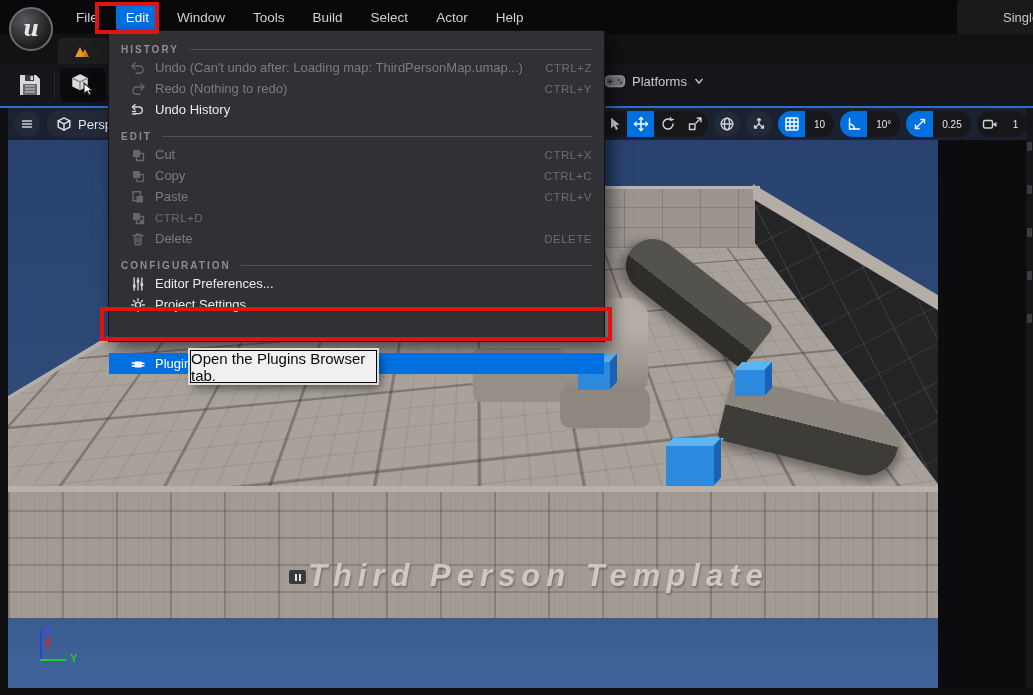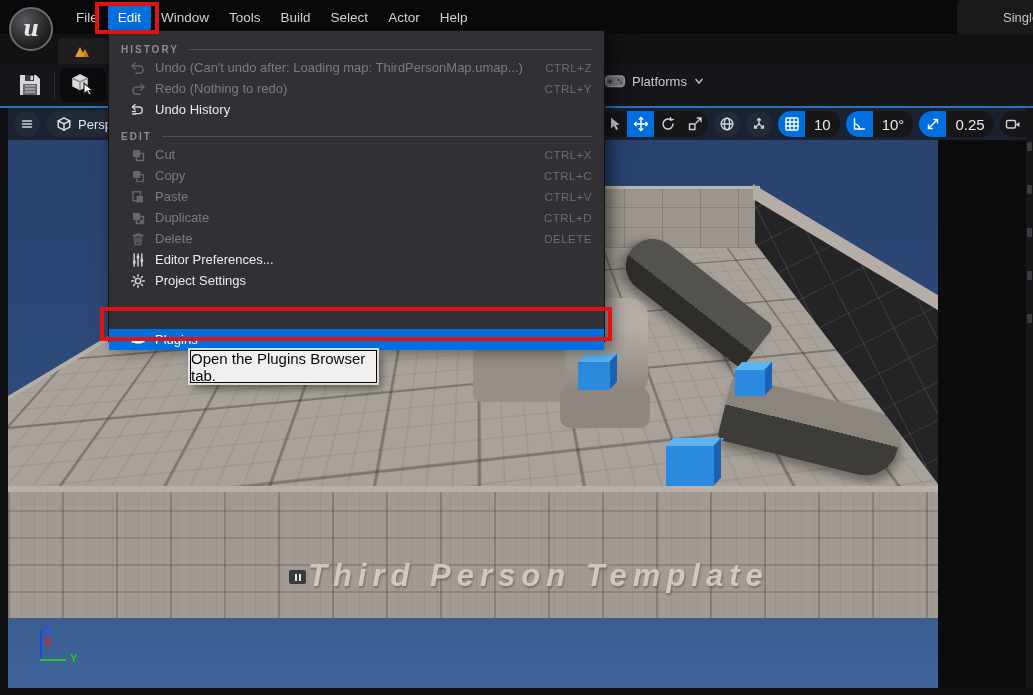--- a/index.html
+++ b/index.html
@@ -7,21 +7,21 @@
     font-family:"Liberation Sans", sans-serif; position:relative; }
 
   
   #menubar { position:absolute; left:0; top:0; width:1033px; height:34px;
     background:#09090b; display:flex; align-items:center; z-index:30; }
   #logo { position:absolute; left:9px; top:7px; width:44px; height:44px; border-radius:50%;
     background:radial-gradient(circle at 35% 30%, #5a5a5e, #1c1c1e 70%);
     border:2px solid #6b6b70; z-index:40; display:flex; align-items:center; justify-content:center; }
   #logo span { color:#e6e6e6; font-family:"DejaVu Serif", serif; font-style:italic;
     font-weight:bold; font-size:22px; transform:translateY(-1px); }
-  #menu-items { display:flex; margin-left:66px; gap:0; }
+  #menu-items { display:flex; margin-left:66px; gap:8px; }
   .mb-item { color:#d2d2d4; font-size:13.5px; padding:5px 10px; border-radius:2px; cursor:default; }
   .mb-item.active { background:#0070e0; color:#fff; }
   #right-chip { position:absolute; right:0; top:0; height:34px; width:76px;
     background:#1a1a1d; border-radius:4px 0 0 4px; overflow:hidden; display:flex; align-items:center; }
   #right-chip span { color:#c8c8ca; font-size:13px; margin-left:46px; white-space:nowrap; }
 
   
   #row2 { position:absolute; left:0; top:34px; width:1033px; height:30px; background:#121214; z-index:20; }
   #level-tab { position:absolute; left:58px; top:4px; width:50px; height:26px;
     background:#1e1e21; border-radius:4px 4px 0 0; display:flex; align-items:center; justify-content:center; }
@@ -41,21 +41,21 @@
     background:#1a2130; z-index:10; }
   .circ { width:26px; height:26px; border-radius:50%; background:#232a37; display:flex;
     align-items:center; justify-content:center; color:#cfd2d8; }
   #vp-left { position:absolute; left:6px; top:3px; display:flex; gap:7px; align-items:center; }
   #persp-pill { height:26px; border-radius:13px; background:#232a37; display:flex; align-items:center;
     gap:6px; padding:0 12px 0 9px; color:#e3e4e8; font-size:13px; }
   #vp-right { position:absolute; left:592px; top:3px; display:flex; gap:6px; align-items:center; }
   .pill { display:flex; height:26px; border-radius:13px; overflow:hidden; background:#17171a; }
   .pill .seg { display:flex; align-items:center; justify-content:center; width:27px; color:#cfd2d8; }
   .pill .seg.on { background:#0070e0; color:#fff; }
-  .pill .val { display:flex; align-items:center; padding:0 9px; color:#e8e8ea; font-size:15px; background:#17171a; }
+  .pill .val { display:flex; align-items:center; padding:0 9px; color:#e8e8ea; font-size:10px; background:#17171a; }
 
   
   #scene { position:absolute; left:8px; top:140px; width:930px; height:548px; overflow:hidden;
     background:linear-gradient(180deg,#294270 0%, #2f4c7a 55%, #33517f 100%); z-index:1; }
   #floor-clip { position:absolute; inset:0;
     clip-path:polygon(0px 260px,112px 194px,596px 106px,750px 106px,936px 352px,936px 360px,0px 360px); }
   #floor-plane { position:absolute; left:-430px; top:98px; width:1950px; height:1500px;
     background-color:#a9a29b;
     background-image:
       repeating-linear-gradient(90deg, rgba(55,48,42,.34) 0 2px, transparent 2px 60px),
@@ -466,34 +466,37 @@
       <span class="sc">CTRL+V</span>
     </div>
     <div class="m-row disabled">
       <span class="ic">
         <svg width="16" height="16" viewBox="0 0 16 16" fill="none" stroke="currentColor" stroke-width="1.4" stroke-linecap="round" stroke-linejoin="round">
           <rect x="3" y="3" width="7" height="7" fill="currentColor" stroke="none"></rect>
           <rect x="6.5" y="6.5" width="7" height="7"></rect>
           <path d="M10 11.5 H13 M11.5 10 V13"></path>
         </svg>
       </span>
-      <span class="lbl">Duplicate</span>
       <span class="sc">CTRL+D</span>
     </div>
     <div class="m-row disabled">
       <span class="ic">
         <svg width="16" height="16" viewBox="0 0 16 16" fill="none" stroke="currentColor" stroke-width="1.4" stroke-linecap="round" stroke-linejoin="round">
           <path d="M3 4.5 H13"></path>
           <path d="M6.3 4.5 V3 H9.7 V4.5"></path>
           <path d="M4.6 4.5 L5.2 13.5 H10.8 L11.4 4.5"></path>
           <path d="M7 7 V11 M9 7 V11"></path>
         </svg>
       </span>
       <span class="lbl">Delete</span>
       <span class="sc">DELETE</span>
+    </div>
+    <div class="m-header">
+      <span>CONFIGURATION</span>
+      <i></i>
     </div>
     <div class="m-row normal">
       <span class="ic">
         <svg width="16" height="16" viewBox="0 0 16 16" fill="none" stroke="currentColor" stroke-width="1.4" stroke-linecap="round" stroke-linejoin="round">
           <path d="M4.2 2 V14 M8 2 V14 M11.8 2 V14"></path>
           <rect x="3" y="8.6" width="2.6" height="3" fill="currentColor" stroke="none"></rect>
           <rect x="6.7" y="3.6" width="2.6" height="3" fill="currentColor" stroke="none"></rect>
           <rect x="10.5" y="7" width="2.6" height="3" fill="currentColor" stroke="none"></rect>
         </svg>
       </span>

